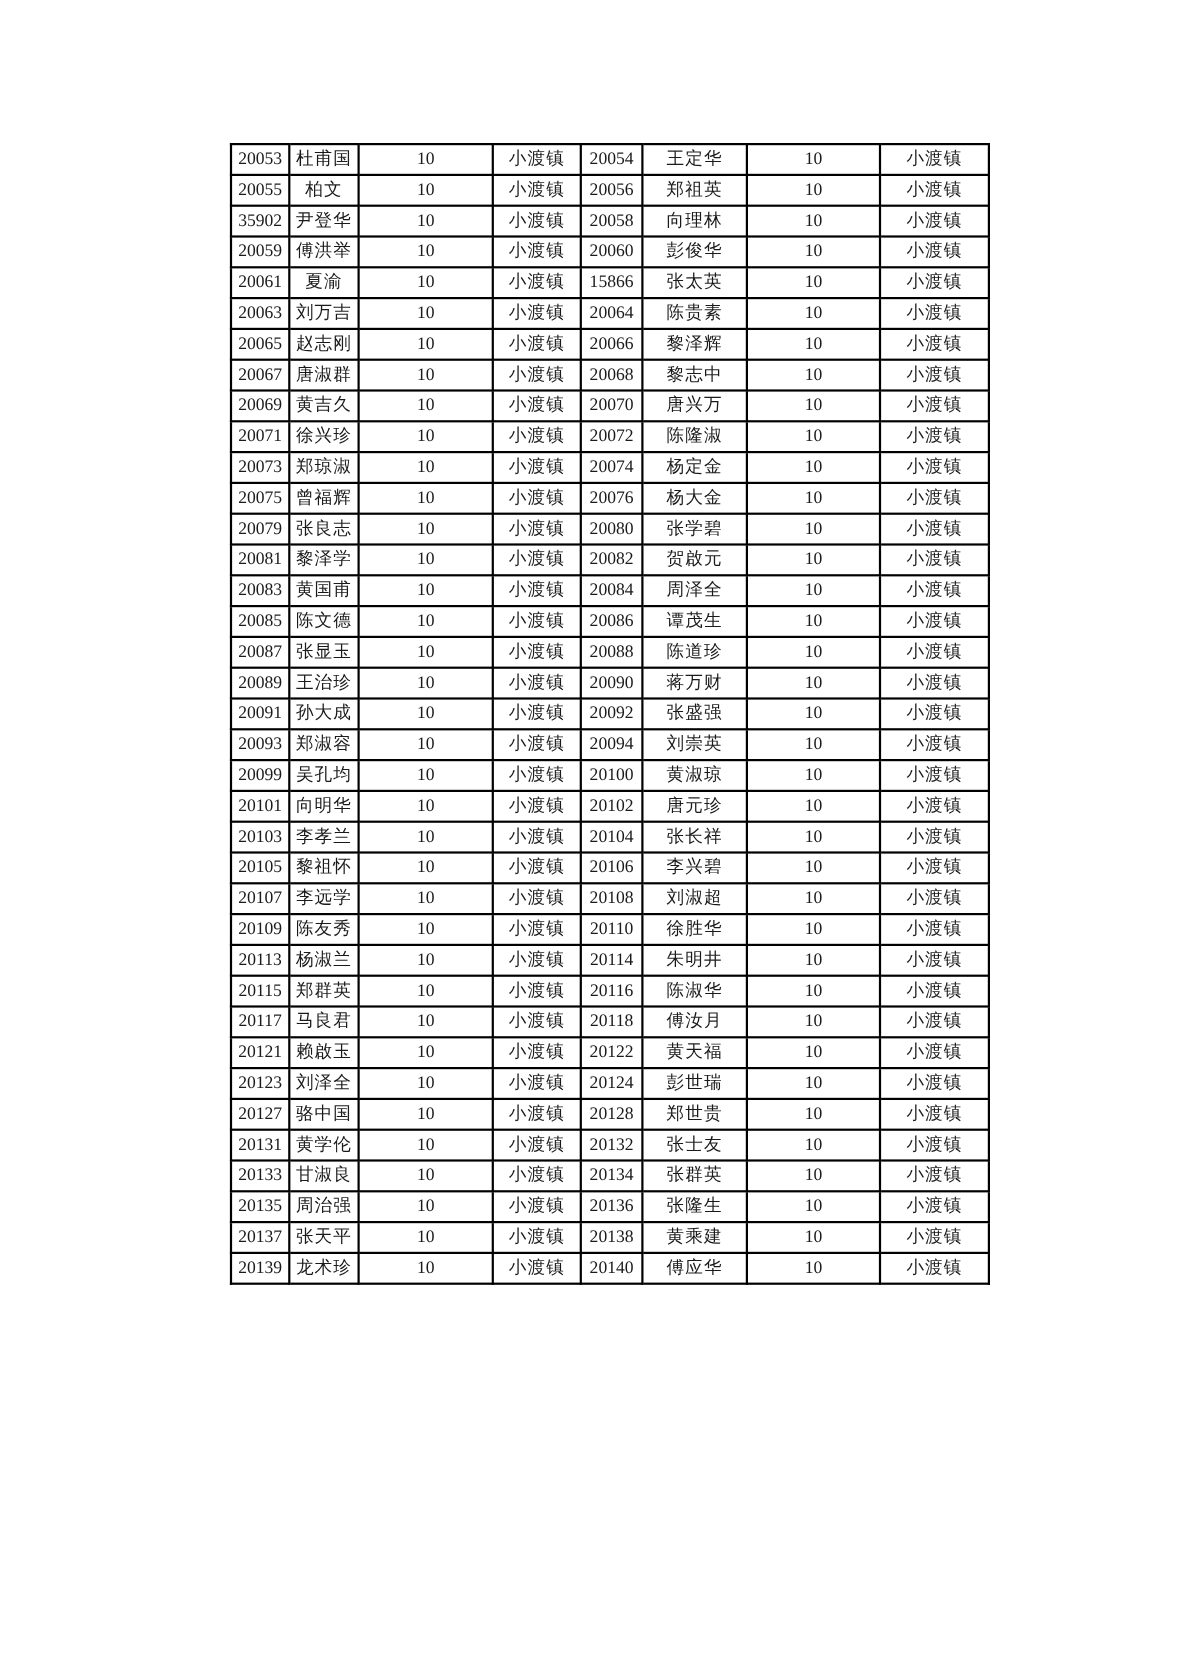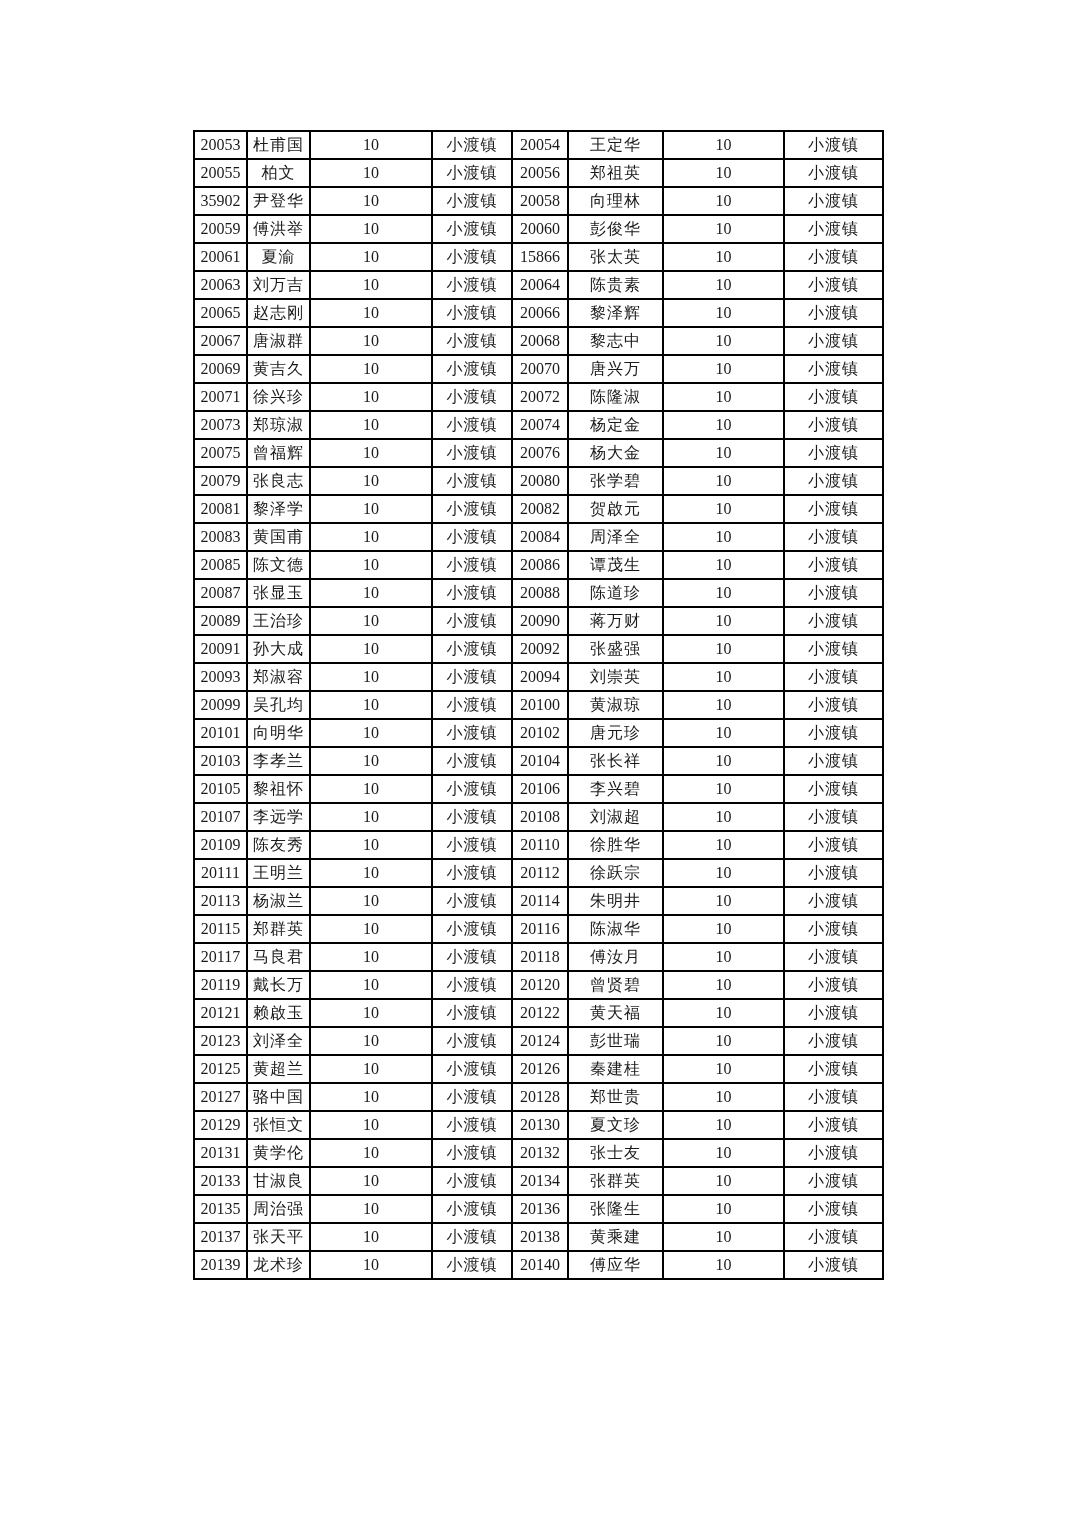--- a/index.html
+++ b/index.html
@@ -14,21 +14,21 @@
     font-family: "Liberation Serif", "DejaVu Serif", serif;
     color: #1a1a1a;
   }
   .page {
     position: absolute;
     inset: 0;
     background: #ffffff;
   }
   table.roster {
     position: absolute;
-    left: 193px;
+    left: 209px;
     top: 130px;
     width: 689px;
     border-collapse: collapse;
     table-layout: fixed;
   }
   table.roster td {
     border: 2px solid #000000;
     text-align: center;
     vertical-align: middle;
     height: 26px;            
@@ -312,30 +312,20 @@
           <td class="id-cell">20109</td>
           <td class="name-cell">陈友秀</td>
           <td class="amount-cell">10</td>
           <td class="town-cell">小渡镇</td>
           <td class="id-cell">20110</td>
           <td class="name-cell">徐胜华</td>
           <td class="amount-cell">10</td>
           <td class="town-cell">小渡镇</td>
         </tr>
         <tr>
-          <td class="id-cell">20111</td>
-          <td class="name-cell">王明兰</td>
-          <td class="amount-cell">10</td>
-          <td class="town-cell">小渡镇</td>
-          <td class="id-cell">20112</td>
-          <td class="name-cell">徐跃宗</td>
-          <td class="amount-cell">10</td>
-          <td class="town-cell">小渡镇</td>
-        </tr>
-        <tr>
           <td class="id-cell">20113</td>
           <td class="name-cell">杨淑兰</td>
           <td class="amount-cell">10</td>
           <td class="town-cell">小渡镇</td>
           <td class="id-cell">20114</td>
           <td class="name-cell">朱明井</td>
           <td class="amount-cell">10</td>
           <td class="town-cell">小渡镇</td>
         </tr>
         <tr>
@@ -352,76 +342,46 @@
           <td class="id-cell">20117</td>
           <td class="name-cell">马良君</td>
           <td class="amount-cell">10</td>
           <td class="town-cell">小渡镇</td>
           <td class="id-cell">20118</td>
           <td class="name-cell">傅汝月</td>
           <td class="amount-cell">10</td>
           <td class="town-cell">小渡镇</td>
         </tr>
         <tr>
-          <td class="id-cell">20119</td>
-          <td class="name-cell">戴长万</td>
-          <td class="amount-cell">10</td>
-          <td class="town-cell">小渡镇</td>
-          <td class="id-cell">20120</td>
-          <td class="name-cell">曾贤碧</td>
-          <td class="amount-cell">10</td>
-          <td class="town-cell">小渡镇</td>
-        </tr>
-        <tr>
           <td class="id-cell">20121</td>
           <td class="name-cell">赖啟玉</td>
           <td class="amount-cell">10</td>
           <td class="town-cell">小渡镇</td>
           <td class="id-cell">20122</td>
           <td class="name-cell">黄天福</td>
           <td class="amount-cell">10</td>
           <td class="town-cell">小渡镇</td>
         </tr>
         <tr>
           <td class="id-cell">20123</td>
           <td class="name-cell">刘泽全</td>
           <td class="amount-cell">10</td>
           <td class="town-cell">小渡镇</td>
           <td class="id-cell">20124</td>
           <td class="name-cell">彭世瑞</td>
           <td class="amount-cell">10</td>
           <td class="town-cell">小渡镇</td>
         </tr>
         <tr>
-          <td class="id-cell">20125</td>
-          <td class="name-cell">黄超兰</td>
-          <td class="amount-cell">10</td>
-          <td class="town-cell">小渡镇</td>
-          <td class="id-cell">20126</td>
-          <td class="name-cell">秦建桂</td>
-          <td class="amount-cell">10</td>
-          <td class="town-cell">小渡镇</td>
-        </tr>
-        <tr>
           <td class="id-cell">20127</td>
           <td class="name-cell">骆中国</td>
           <td class="amount-cell">10</td>
           <td class="town-cell">小渡镇</td>
           <td class="id-cell">20128</td>
           <td class="name-cell">郑世贵</td>
-          <td class="amount-cell">10</td>
-          <td class="town-cell">小渡镇</td>
-        </tr>
-        <tr>
-          <td class="id-cell">20129</td>
-          <td class="name-cell">张恒文</td>
-          <td class="amount-cell">10</td>
-          <td class="town-cell">小渡镇</td>
-          <td class="id-cell">20130</td>
-          <td class="name-cell">夏文珍</td>
           <td class="amount-cell">10</td>
           <td class="town-cell">小渡镇</td>
         </tr>
         <tr>
           <td class="id-cell">20131</td>
           <td class="name-cell">黄学伦</td>
           <td class="amount-cell">10</td>
           <td class="town-cell">小渡镇</td>
           <td class="id-cell">20132</td>
           <td class="name-cell">张士友</td>

